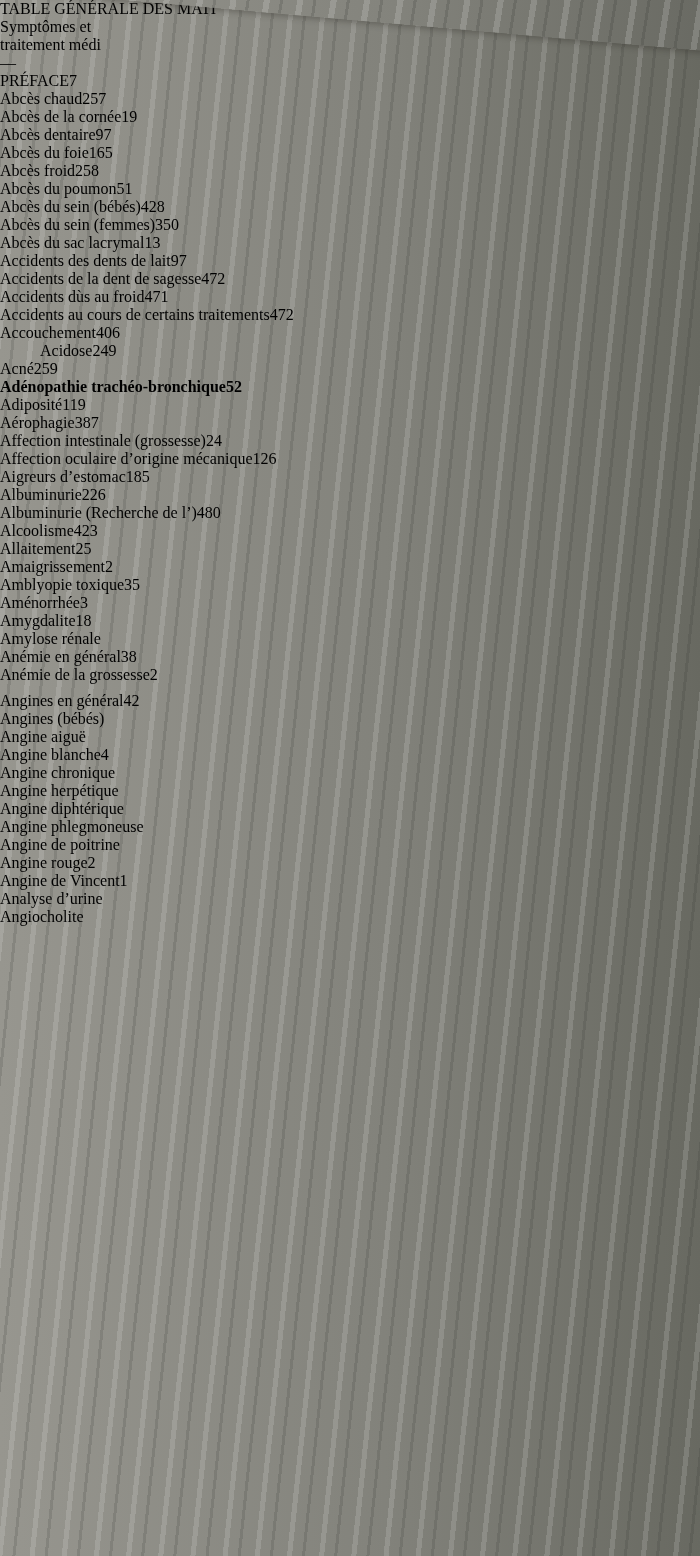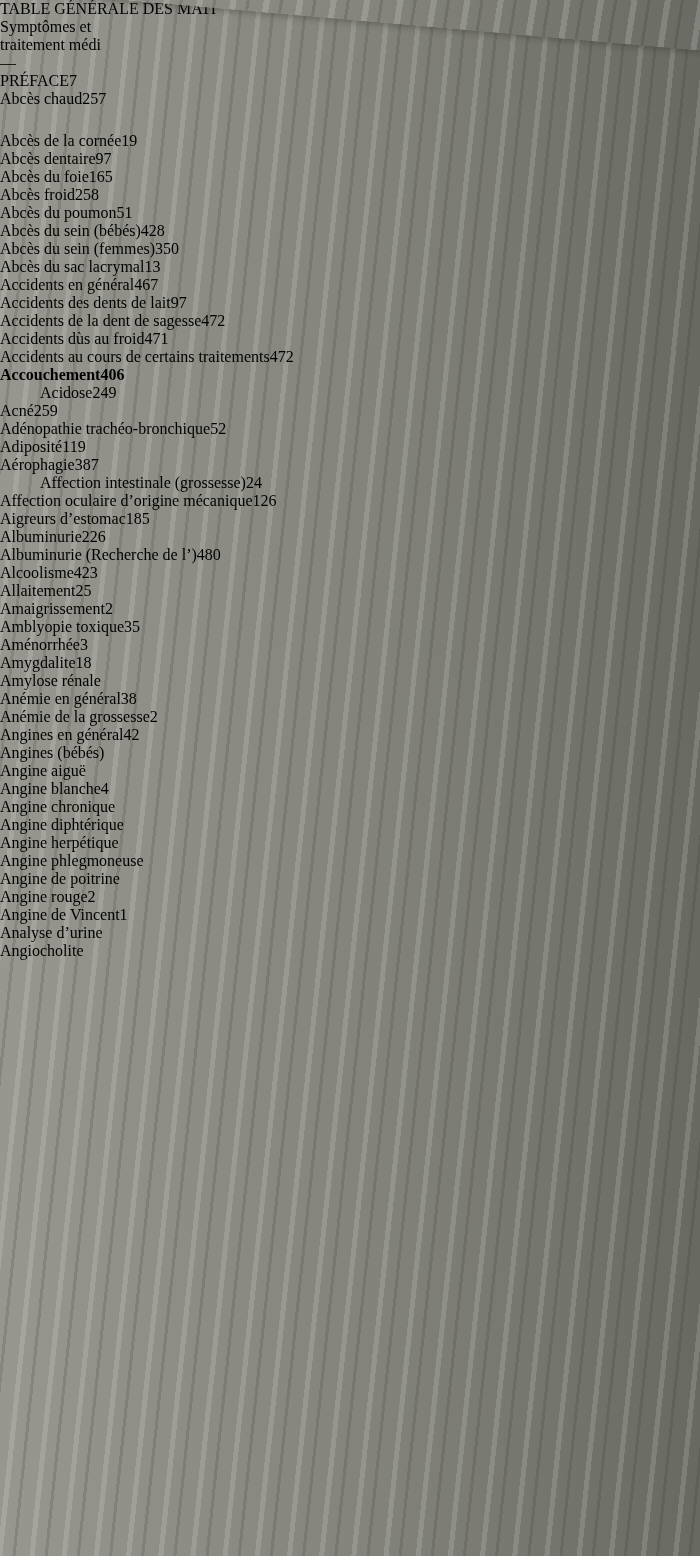--- a/index.html
+++ b/index.html
@@ -98,62 +98,61 @@
   <div class="col-header">
     <div class="l1">Symptômes et</div>
     <div class="l2">traitement médi</div>
     <div class="rule">—</div>
   </div>
 
   <div class="toc">
       <div class="toc-section s1">
         <div class="row caps" style="width: 592px;"><span class="lab">PRÉFACE</span><span class="leader"></span><span class="pg">7</span></div>
         <div class="row" style="width: 593.1px;"><span class="lab">Abcès chaud</span><span class="leader"></span><span class="pg">257</span></div>
-        <div class="row" style="width: 594.2px; margin-top: 24px;"><span class="lab">Abcès de la cornée</span><span class="leader"></span><span class="pg">19</span></div>
+        <div class="row" style="width: 594.2px;"><span class="lab">Abcès de la cornée</span><span class="leader"></span><span class="pg">19</span></div>
         <div class="row" style="width: 595.3px;"><span class="lab">Abcès dentaire</span><span class="leader"></span><span class="pg">97</span></div>
         <div class="row" style="width: 596.4px;"><span class="lab">Abcès du foie</span><span class="leader"></span><span class="pg">165</span></div>
         <div class="row" style="width: 597.5px;"><span class="lab">Abcès froid</span><span class="leader"></span><span class="pg">258</span></div>
         <div class="row" style="width: 598.6px;"><span class="lab">Abcès du poumon</span><span class="leader"></span><span class="pg">51</span></div>
         <div class="row" style="width: 599.7px;"><span class="lab">Abcès du sein (bébés)</span><span class="leader"></span><span class="pg">428</span></div>
         <div class="row" style="width: 600.8px;"><span class="lab">Abcès du sein (femmes)</span><span class="leader"></span><span class="pg">350</span></div>
         <div class="row" style="width: 601.9px;"><span class="lab">Abcès du sac lacrymal</span><span class="leader"></span><span class="pg">13</span></div>
-        <div class="row" style="width: 603px;"><span class="lab">Accidents en général</span><span class="leader"></span><span class="pg">467</span></div>
         <div class="row" style="width: 604.1px;"><span class="lab">Accidents des dents de lait</span><span class="leader"></span><span class="pg">97</span></div>
         <div class="row" style="width: 605.2px; font-family: Liberation Serif, serif;"><span class="lab">Accidents de la dent de sagesse</span><span class="leader"></span><span class="pg">472</span></div>
         <div class="row" style="width: 606.3px;"><span class="lab">Accidents dùs au froid</span><span class="leader"></span><span class="pg">471</span></div>
         <div class="row" style="width: 607.4px;"><span class="lab">Accidents au cours de certains traitements</span><span class="leader"></span><span class="pg">472</span></div>
-        <div class="row" style="width: 608.5px; font-weight: bold;"><span class="lab">Accouchement</span><span class="leader"></span><span class="pg">406</span></div>
+        <div class="row" style="width: 608.5px;"><span class="lab">Accouchement</span><span class="leader"></span><span class="pg">406</span></div>
         <div class="row" style="width: 609.6px; padding-left: 40px;"><span class="lab">Acidose</span><span class="leader"></span><span class="pg">249</span></div>
         <div class="row" style="width: 610.7px;"><span class="lab">Acné</span><span class="leader"></span><span class="pg">259</span></div>
-        <div class="row" style="width: 611.8px;"><span class="lab">Adénopathie trachéo-bronchique</span><span class="leader"></span><span class="pg">52</span></div>
+        <div class="row" style="width: 611.8px; font-weight: bold;"><span class="lab">Adénopathie trachéo-bronchique</span><span class="leader"></span><span class="pg">52</span></div>
         <div class="row" style="width: 612.9px;"><span class="lab">Adiposité</span><span class="leader"></span><span class="pg">119</span></div>
         <div class="row" style="width: 614px;"><span class="lab">Aérophagie</span><span class="leader"></span><span class="pg">387</span></div>
-        <div class="row" style="width: 615.1px; padding-left: 40px;"><span class="lab">Affection intestinale (grossesse)</span><span class="leader"></span><span class="pg">24</span></div>
+        <div class="row" style="width: 615.1px;"><span class="lab">Affection intestinale (grossesse)</span><span class="leader"></span><span class="pg">24</span></div>
         <div class="row" style="width: 616.2px;"><span class="lab">Affection oculaire d’origine mécanique</span><span class="leader"></span><span class="pg">126</span></div>
         <div class="row" style="width: 617.3px;"><span class="lab">Aigreurs d’estomac</span><span class="leader"></span><span class="pg">185</span></div>
         <div class="row" style="width: 618.4px;"><span class="lab">Albuminurie</span><span class="leader"></span><span class="pg">226</span></div>
         <div class="row" style="width: 619.5px;"><span class="lab">Albuminurie (Recherche de l’)</span><span class="leader"></span><span class="pg">480</span></div>
         <div class="row" style="width: 620.6px;"><span class="lab">Alcoolisme</span><span class="leader"></span><span class="pg">423</span></div>
         <div class="row" style="width: 621.7px;"><span class="lab">Allaitement</span><span class="leader"></span><span class="pg">25</span></div>
         <div class="row" style="width: 622.8px;"><span class="lab">Amaigrissement</span><span class="leader"></span><span class="pg">2</span></div>
         <div class="row" style="width: 623.9px;"><span class="lab">Amblyopie toxique</span><span class="leader"></span><span class="pg">35</span></div>
         <div class="row" style="width: 625px;"><span class="lab">Aménorrhée</span><span class="leader"></span><span class="pg">3</span></div>
         <div class="row" style="width: 626.1px;"><span class="lab">Amygdalite</span><span class="leader"></span><span class="pg">18</span></div>
         <div class="row" style="width: 627.2px;"><span class="lab">Amylose rénale</span><span class="leader"></span><span class="pg"></span></div>
         <div class="row" style="width: 628.3px;"><span class="lab">Anémie en général</span><span class="leader"></span><span class="pg">38</span></div>
       </div>
       <div class="toc-section s2">
         <div class="row" style="width: 629.4px;"><span class="lab">Anémie de la grossesse</span><span class="leader"></span><span class="pg">2</span></div>
-        <div class="row" style="width: 630.5px;"><span class="lab">Angines en général</span><span class="leader"></span><span class="pg">42</span></div>
+        <div class="row" style="width: 630.5px; margin-top: 8px;"><span class="lab">Angines en général</span><span class="leader"></span><span class="pg">42</span></div>
         <div class="row" style="width: 631.6px;"><span class="lab">Angines (bébés)</span><span class="leader"></span><span class="pg"></span></div>
         <div class="row" style="width: 632.7px;"><span class="lab">Angine aiguë</span><span class="leader"></span><span class="pg"></span></div>
         <div class="row" style="width: 633.8px;"><span class="lab">Angine blanche</span><span class="leader"></span><span class="pg">4</span></div>
         <div class="row" style="width: 634.9px;"><span class="lab">Angine chronique</span><span class="leader"></span><span class="pg"></span></div>
+        <div class="row" style="width: 637.1px;"><span class="lab">Angine herpétique</span><span class="leader"></span><span class="pg"></span></div>
         <div class="row" style="width: 636px;"><span class="lab">Angine diphtérique</span><span class="leader"></span><span class="pg"></span></div>
-        <div class="row" style="width: 637.1px;"><span class="lab">Angine herpétique</span><span class="leader"></span><span class="pg"></span></div>
         <div class="row" style="width: 638.2px;"><span class="lab">Angine phlegmoneuse</span><span class="leader"></span><span class="pg"></span></div>
         <div class="row" style="width: 639.3px;"><span class="lab">Angine de poitrine</span><span class="leader"></span><span class="pg"></span></div>
         <div class="row" style="width: 640.4px;"><span class="lab">Angine rouge</span><span class="leader"></span><span class="pg">2</span></div>
         <div class="row" style="width: 641.5px;"><span class="lab">Angine de Vincent</span><span class="leader"></span><span class="pg">1</span></div>
         <div class="row" style="width: 642.6px;"><span class="lab">Analyse d’urine</span><span class="leader"></span><span class="pg"></span></div>
         <div class="row" style="width: 643.7px;"><span class="lab">Angiocholite</span><span class="leader"></span><span class="pg"></span></div>
       </div>
     </div>
 </div>
 

